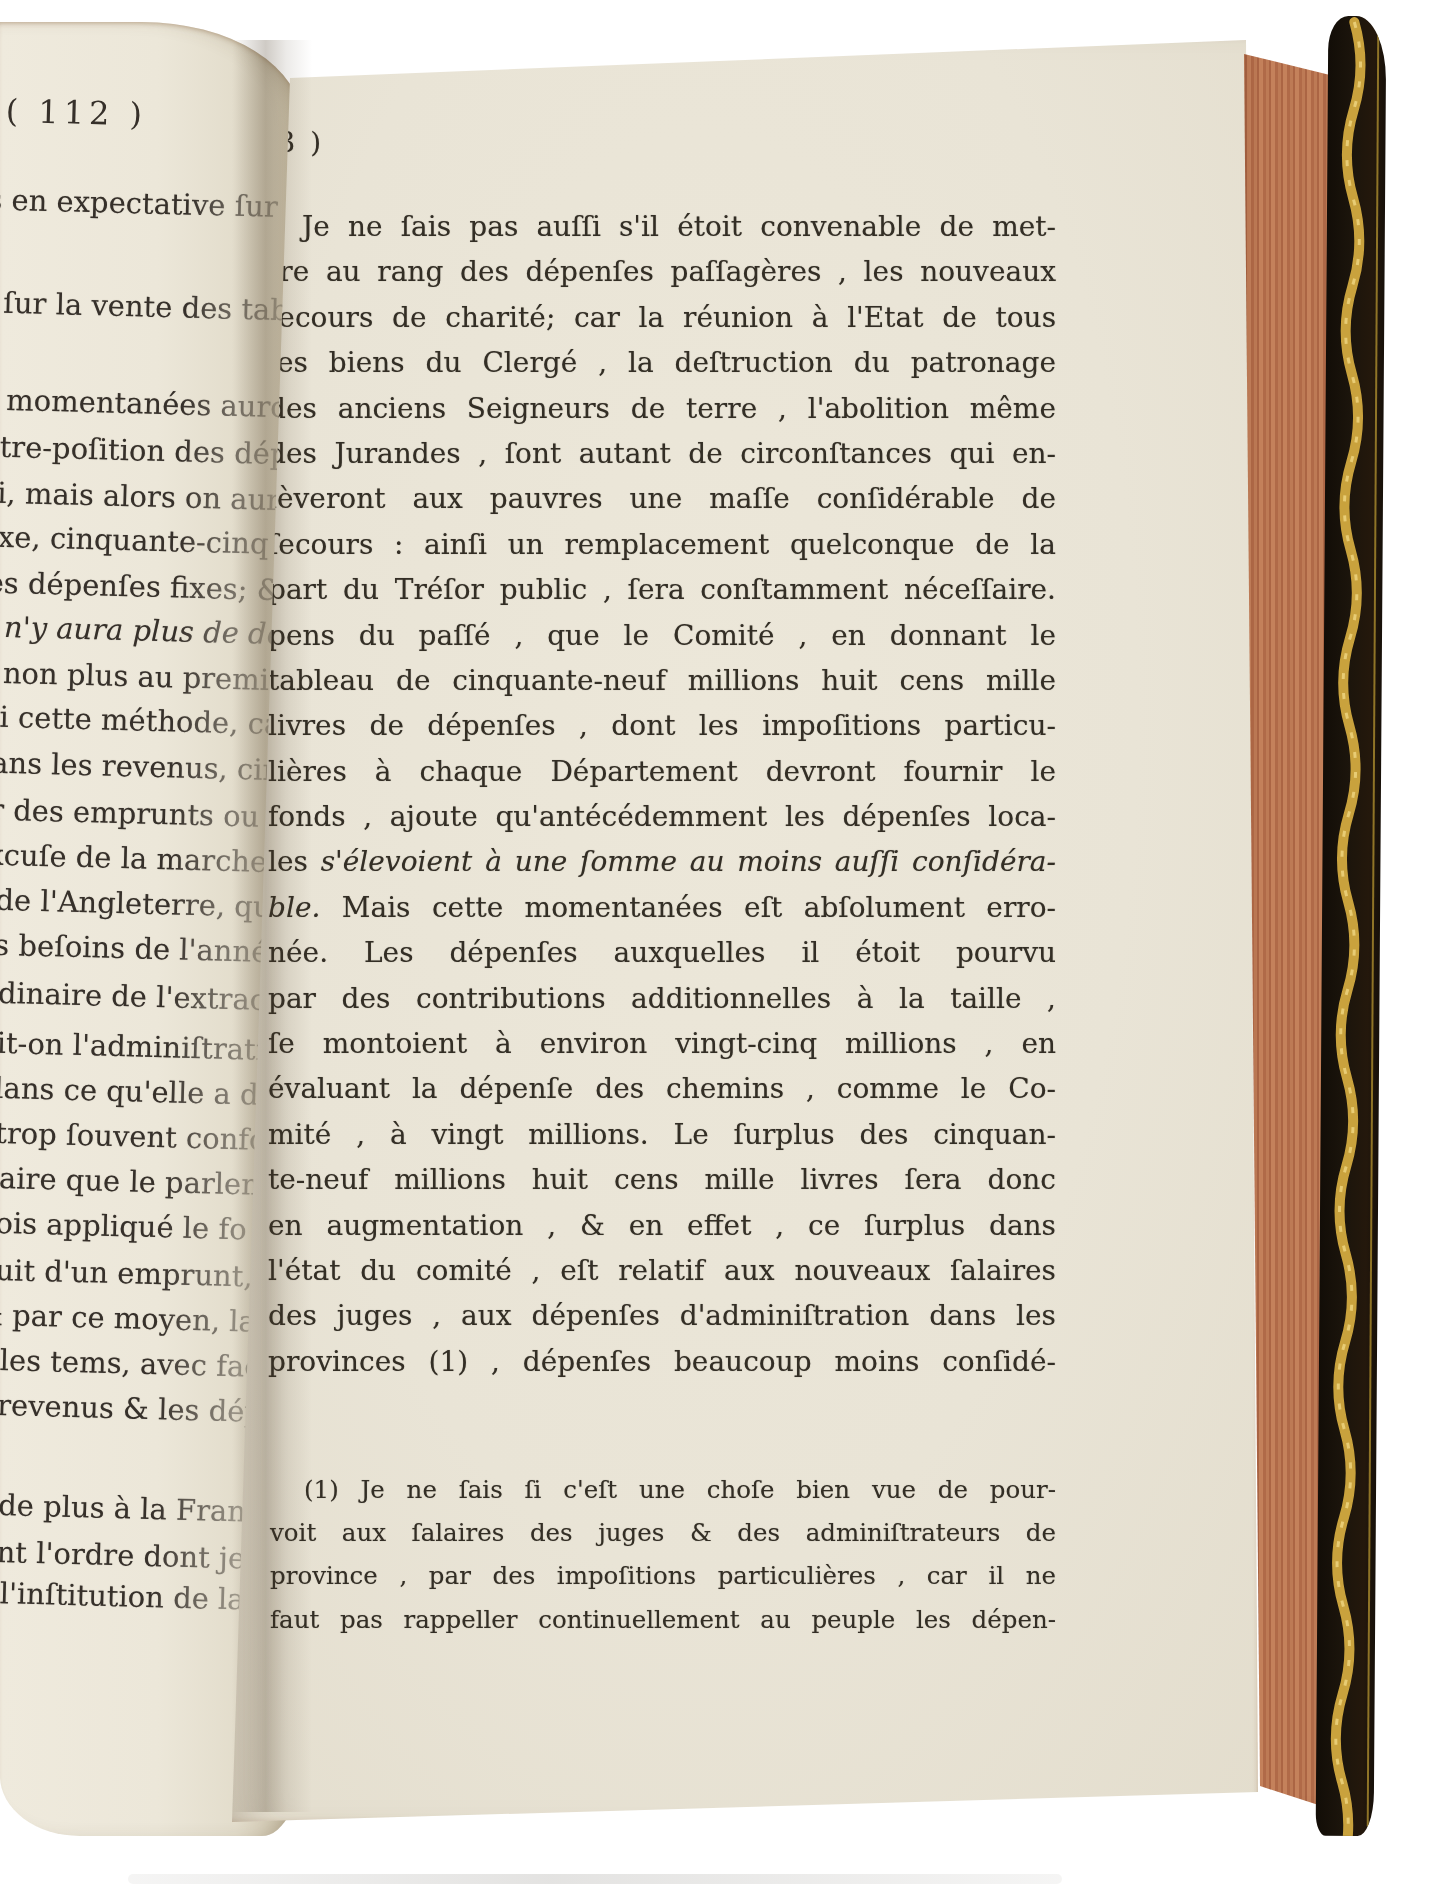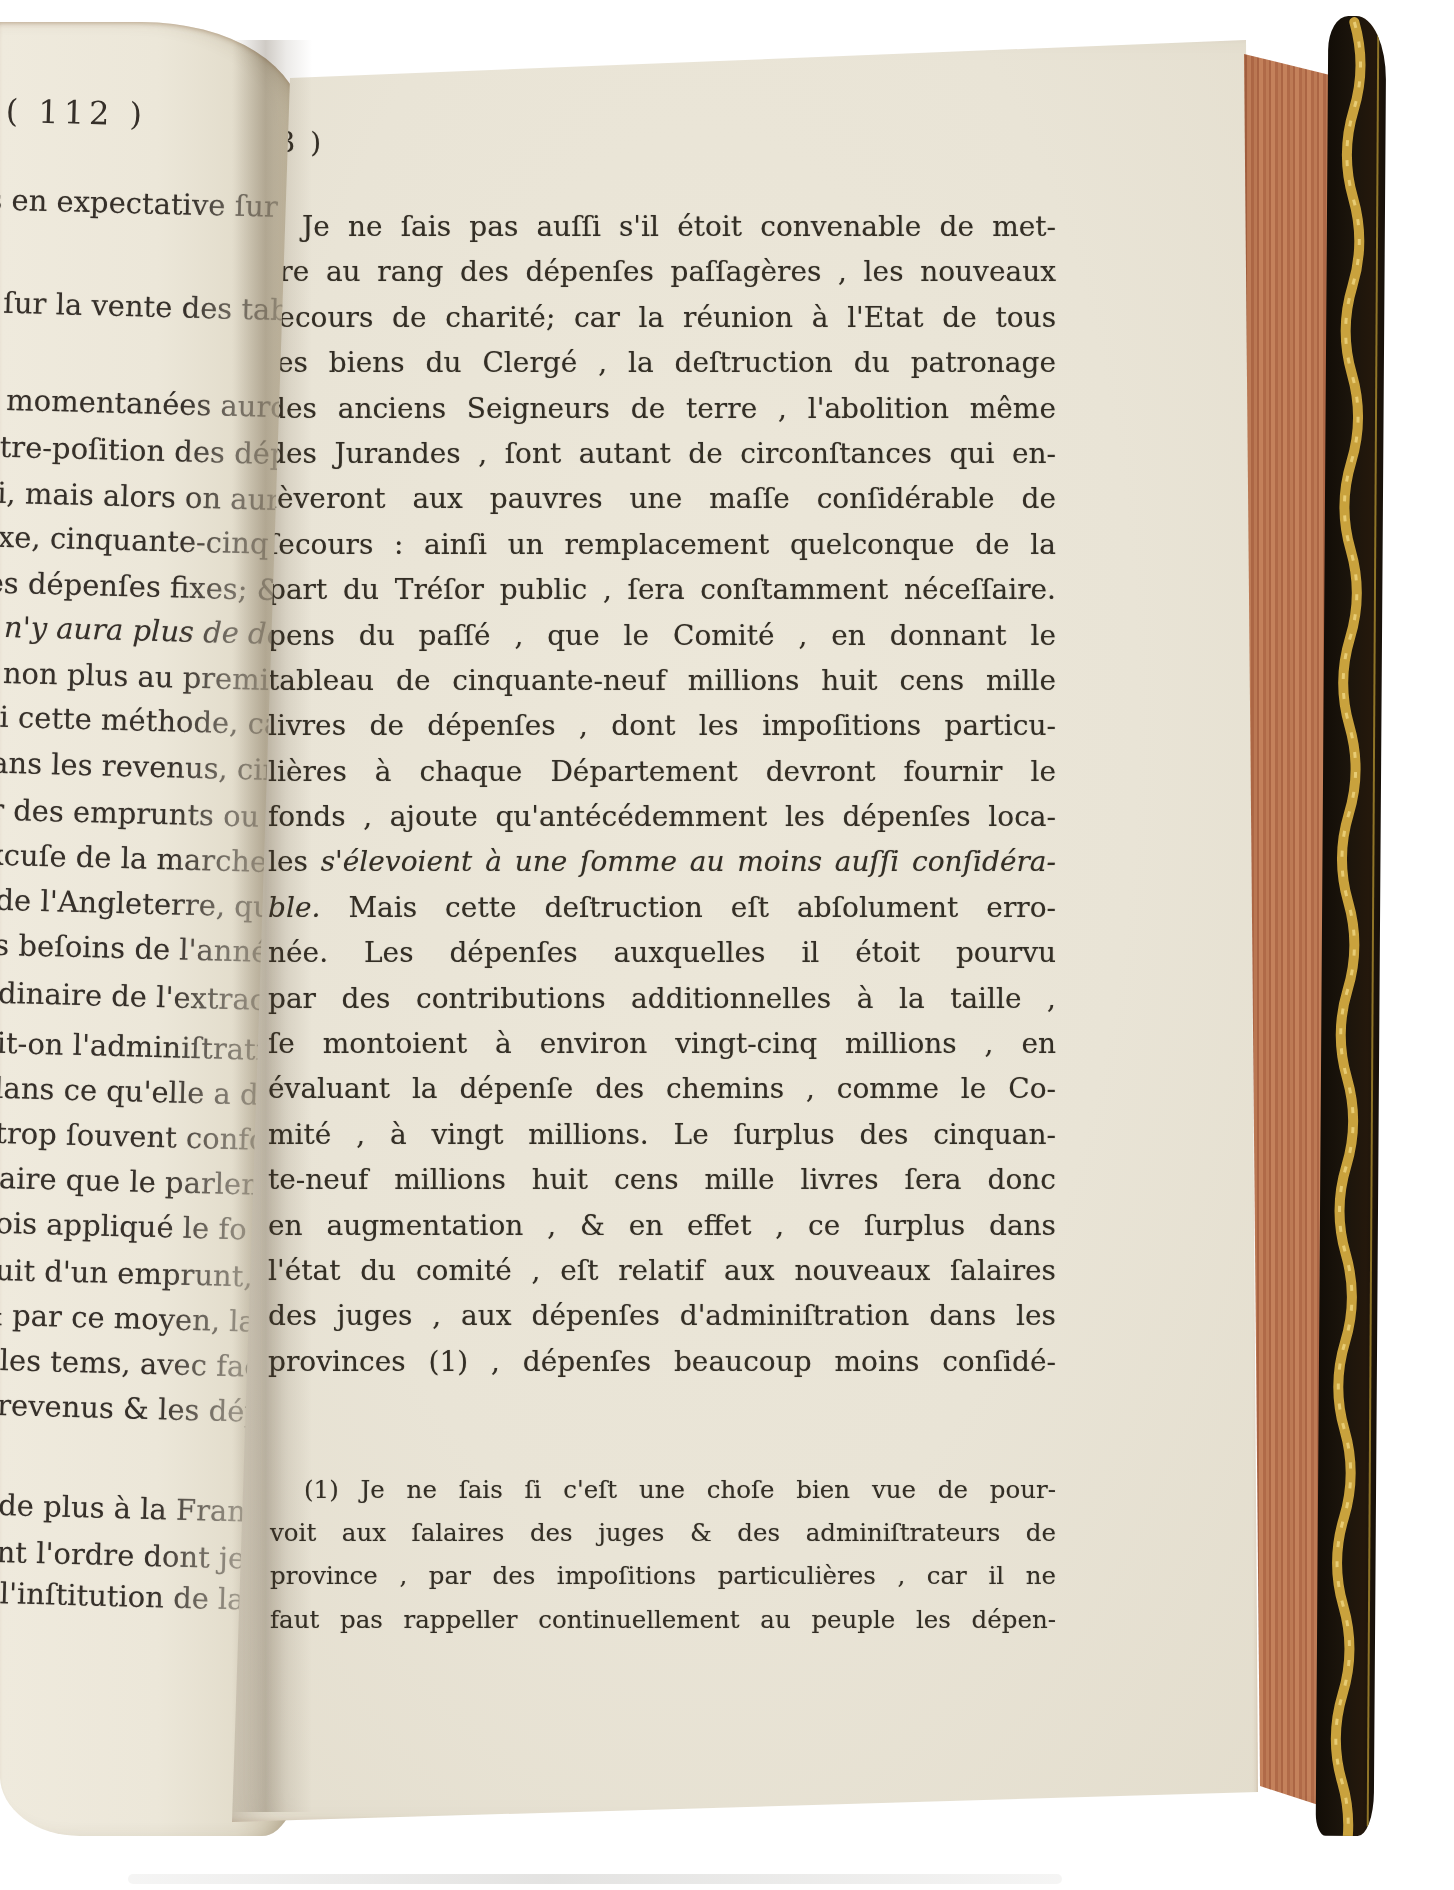--- a/index.html
+++ b/index.html
@@ -148,21 +148,21 @@
         <div class="tline">des Jurandes , ſont autant de circonſtances qui en-</div>
         <div class="tline">lèveront aux pauvres une maſſe conſidérable de</div>
         <div class="tline">ſecours : ainſi un remplacement quelconque de la</div>
         <div class="tline">part du Tréſor public , ſera conſtamment néceſſaire.</div>
         <div class="tline">pens du paſſé , que le Comité , en donnant le</div>
         <div class="tline">tableau de cinquante-neuf millions huit cens mille</div>
         <div class="tline">livres de dépenſes , dont les impoſitions particu-</div>
         <div class="tline">lières à chaque Département devront fournir le</div>
         <div class="tline">fonds , ajoute qu'antécédemment les dépenſes loca-</div>
         <div class="tline"><span>les </span><i>s'élevoient à une ſomme au moins auſſi conſidéra-</i></div>
-        <div class="tline"><i>ble.</i><span> Mais cette deſtruction eſt abſolument erro-</span></div>
+        <div class="tline"><i>ble.</i><span> Mais cette momentanées eſt abſolument erro-</span></div>
         <div class="tline">née.  Les dépenſes auxquelles il étoit pourvu</div>
         <div class="tline">par des contributions additionnelles à la taille ,</div>
         <div class="tline">ſe montoient à environ vingt-cinq millions , en</div>
         <div class="tline">évaluant la dépenſe des chemins , comme le Co-</div>
         <div class="tline">mité , à vingt millions.  Le ſurplus des cinquan-</div>
         <div class="tline">te-neuf millions huit cens mille livres ſera donc</div>
         <div class="tline">en augmentation , &amp; en effet , ce ſurplus dans</div>
         <div class="tline">l'état du comité , eſt relatif aux nouveaux ſalaires</div>
         <div class="tline">des juges , aux dépenſes d'adminiſtration dans les</div>
         <div class="tline">provinces (1) , dépenſes beaucoup moins conſidé-</div>

